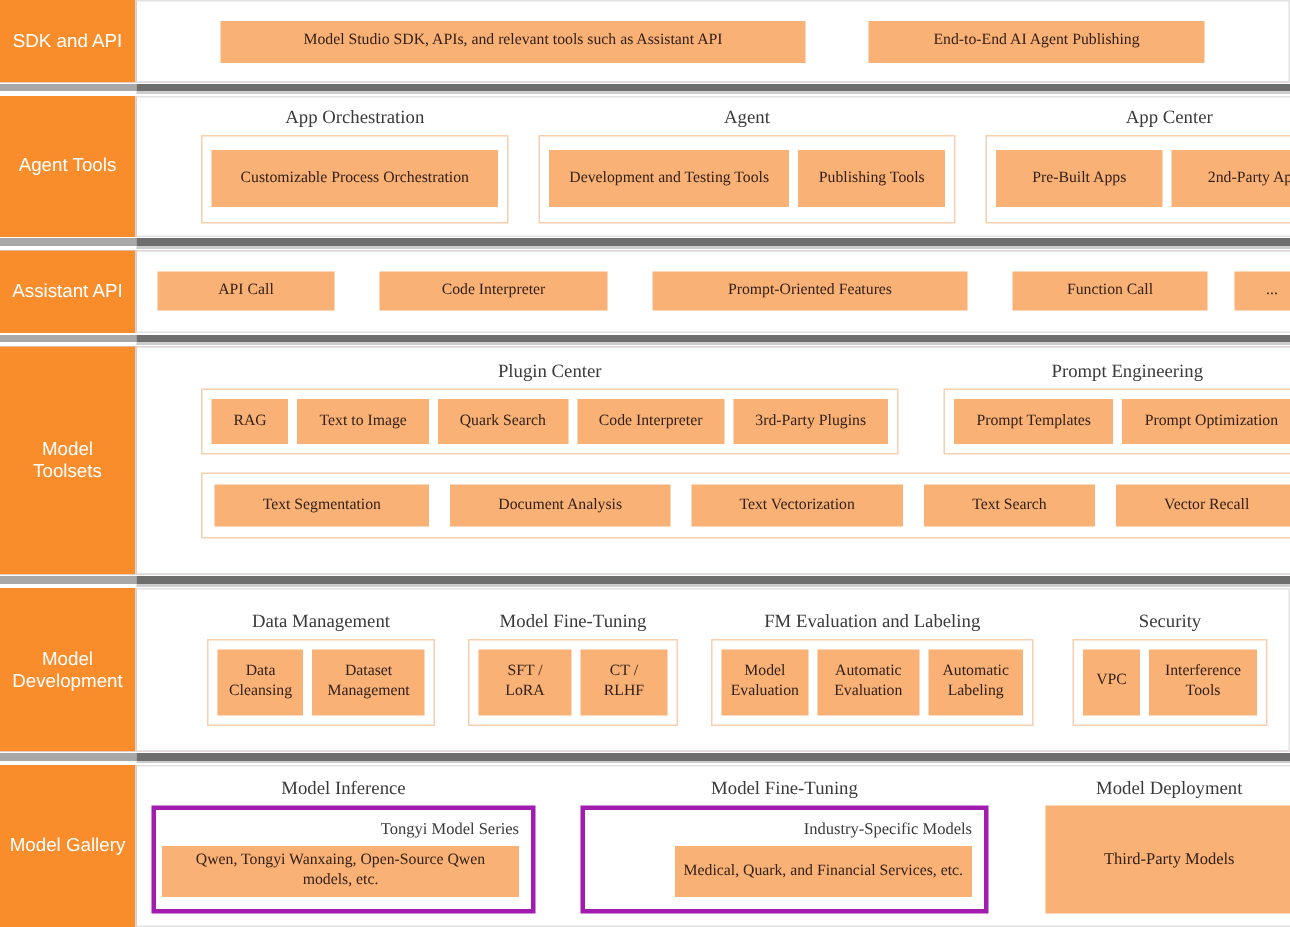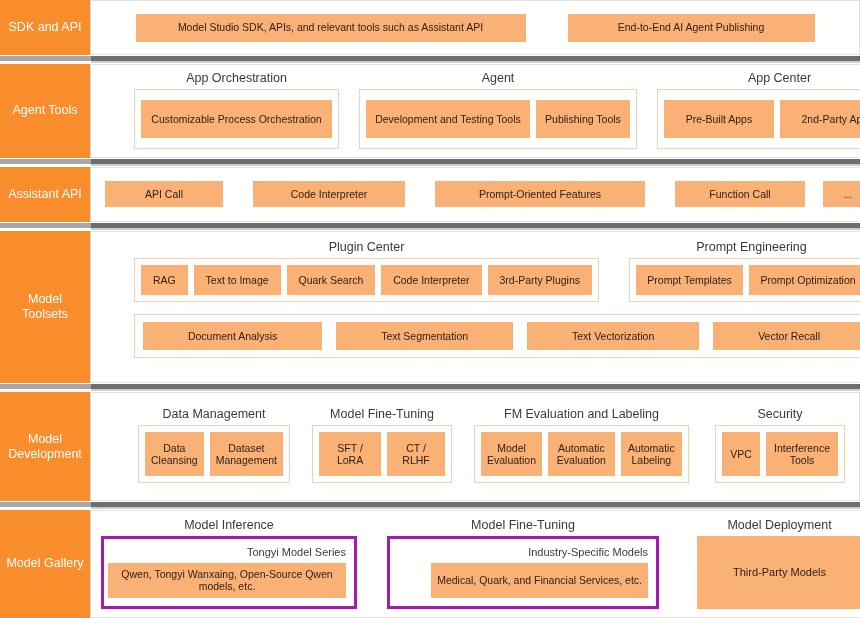--- a/index.html
+++ b/index.html
@@ -43,20 +43,21 @@
   .layer-body{
     flex:1 1 auto;
     background:#ffffff;
     box-sizing:border-box;
     border:1px solid #e2e2e2;
     border-left:none;
     position:relative;
     display:flex;
     flex-direction:column;
     justify-content:center;
+    font-family:Liberation Serif, serif;
   }
 
   
   .sep{
     height:9px;
     flex:0 0 9px;
     display:flex;
     flex-direction:row;
     background:#ffffff;
   }
@@ -104,21 +105,21 @@
     padding:6px;
     flex:1 1 auto;
   }
   .group-frame > .chip{flex:1 1 auto;}
 
   
   .row-sdk{height:56px;}
   .row-sdk .layer-body{flex-direction:row;align-items:center;padding:0 14px;gap:0;}
   .sdk-chip-1{width:390px;height:28px;}
   .sdk-spacer{width:42px;}
-  .sdk-chip-2{width:247px;height:28px;}
+  .sdk-chip-2{width:224px;height:28px;}
 
   
   .row-agent{height:95px;}
   .row-agent .layer-body{flex-direction:row;align-items:stretch;padding:6px 10px 8px 10px;gap:0;}
   .agent-col{display:flex;flex-direction:column;}
   .agent-col .group-frame{align-items:center;}
   .agent-col .chip{height:38px;}
   .col-app-orch{width:205px;}
   .col-agent{width:278px;margin-left:20px;}
   .col-app-center{width:245px;margin-left:20px;}
@@ -259,23 +260,24 @@
           <div class="group-title">Prompt Engineering</div>
           <div class="group-frame">
             <div class="chip">Prompt Templates</div>
             <div class="chip">Prompt Optimization</div>
           </div>
         </div>
       </div>
 
       <div class="group toolsets-bottom">
         <div class="group-frame">
+          <div class="chip">Text Segmentation</div>
           <div class="chip">Document Analysis</div>
-          <div class="chip">Text Segmentation</div>
           <div class="chip">Text Vectorization</div>
+          <div class="chip">Text Search</div>
           <div class="chip">Vector Recall</div>
         </div>
       </div>
 
     </div>
   </div>
   <div class="sep">
     <div class="sep-left"></div>
     <div class="sep-right"></div>
   </div>

